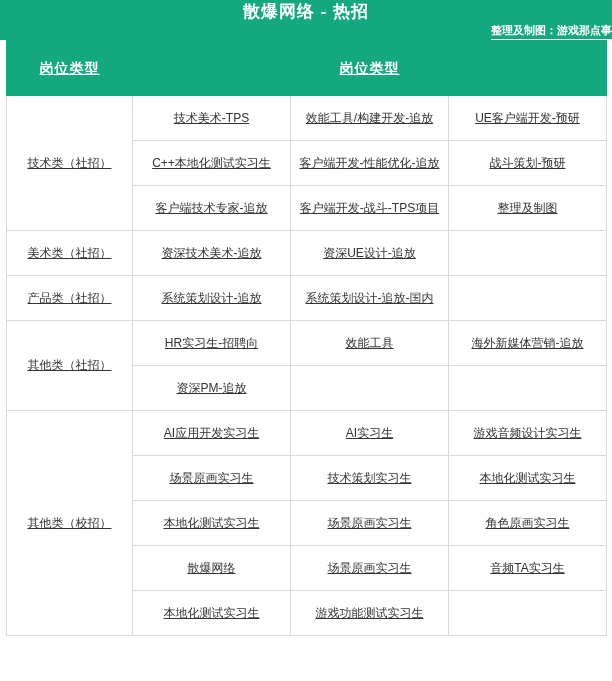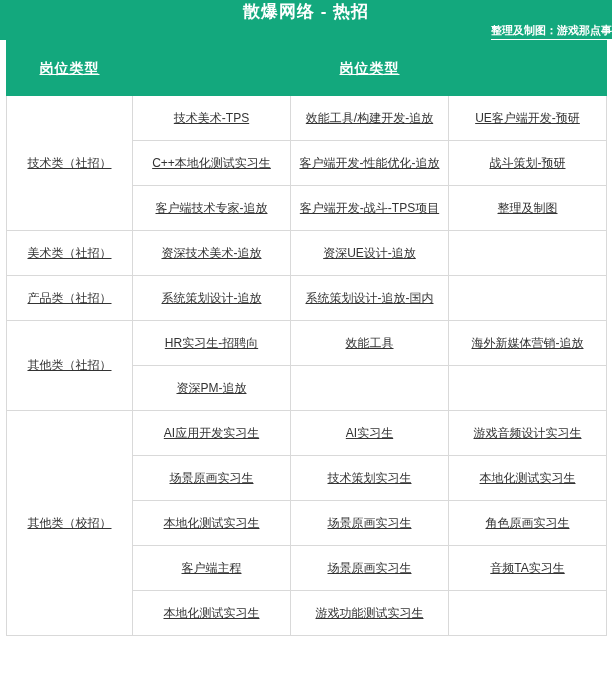--- a/index.html
+++ b/index.html
@@ -165,21 +165,21 @@
           <td>场景原画实习生</td>
           <td>技术策划实习生</td>
           <td>本地化测试实习生</td>
         </tr>
         <tr>
           <td>本地化测试实习生</td>
           <td>场景原画实习生</td>
           <td>角色原画实习生</td>
         </tr>
         <tr>
-          <td>客户端主程</td>
+          <td>散爆网络</td>
           <td>场景原画实习生</td>
           <td>音频TA实习生</td>
         </tr>
         <tr>
           <td>本地化测试实习生</td>
           <td>游戏功能测试实习生</td>
           <td class="empty-cell"></td>
         </tr>
       </tbody>
   </table>

